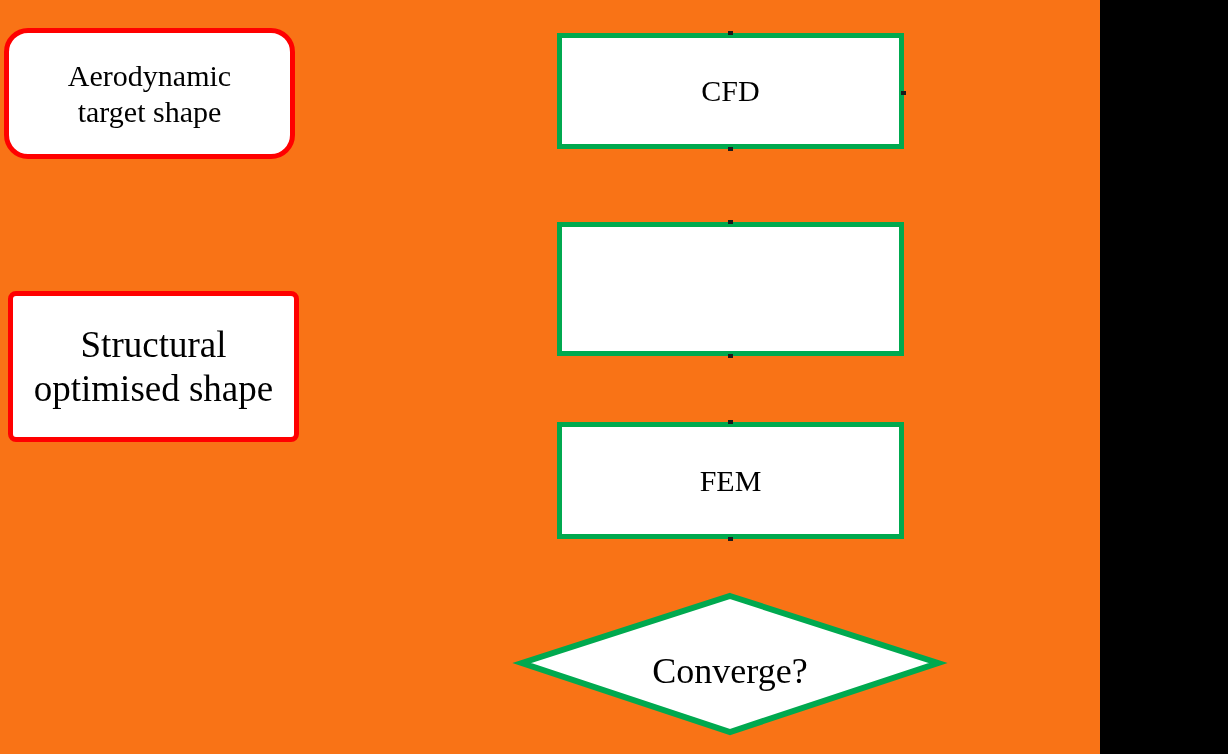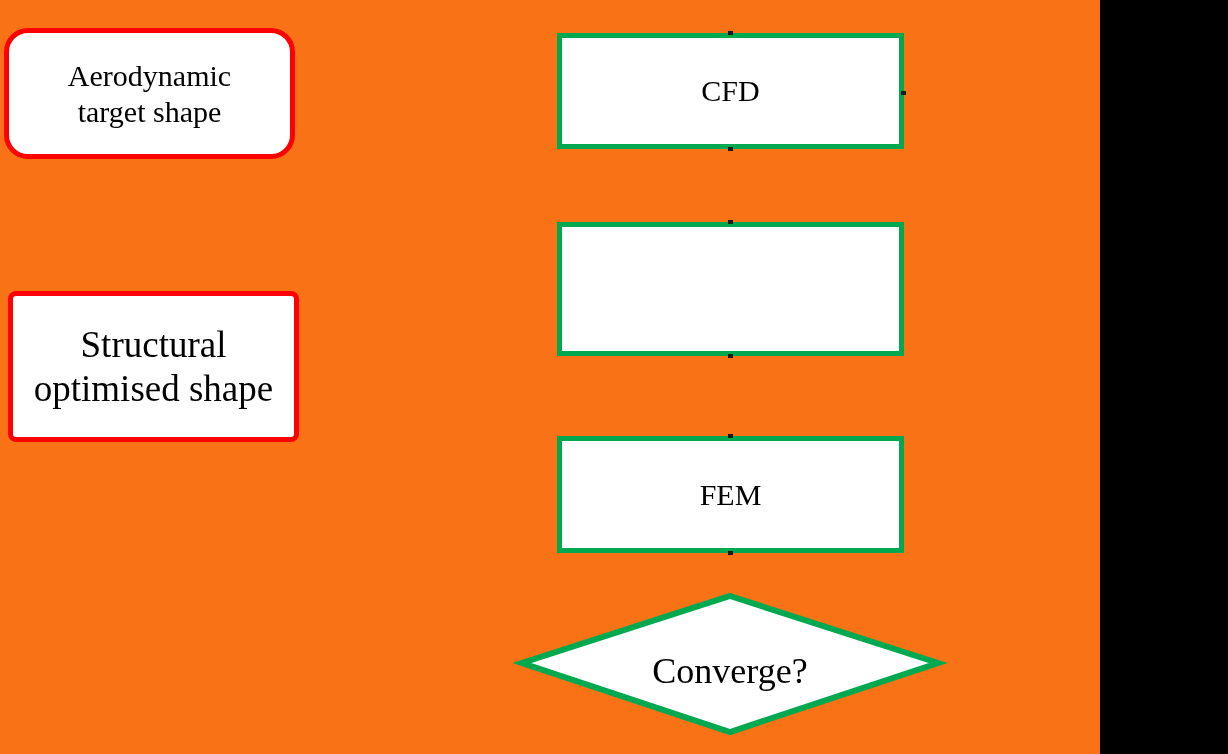--- a/index.html
+++ b/index.html
@@ -82,21 +82,21 @@
   #node-interp {
     left: 557px;
     top: 222px;
     width: 347px;
     height: 134px;
     border: 5px solid #00A94F;
     font-size: 30px;
   }
   #node-fem {
     left: 557px;
-    top: 436px;
+    top: 422px;
     width: 347px;
     height: 117px;
     border: 5px solid #00A94F;
     font-size: 30px;
   }
 
   
   #node-converge {
     position: absolute;
     left: 510px;

